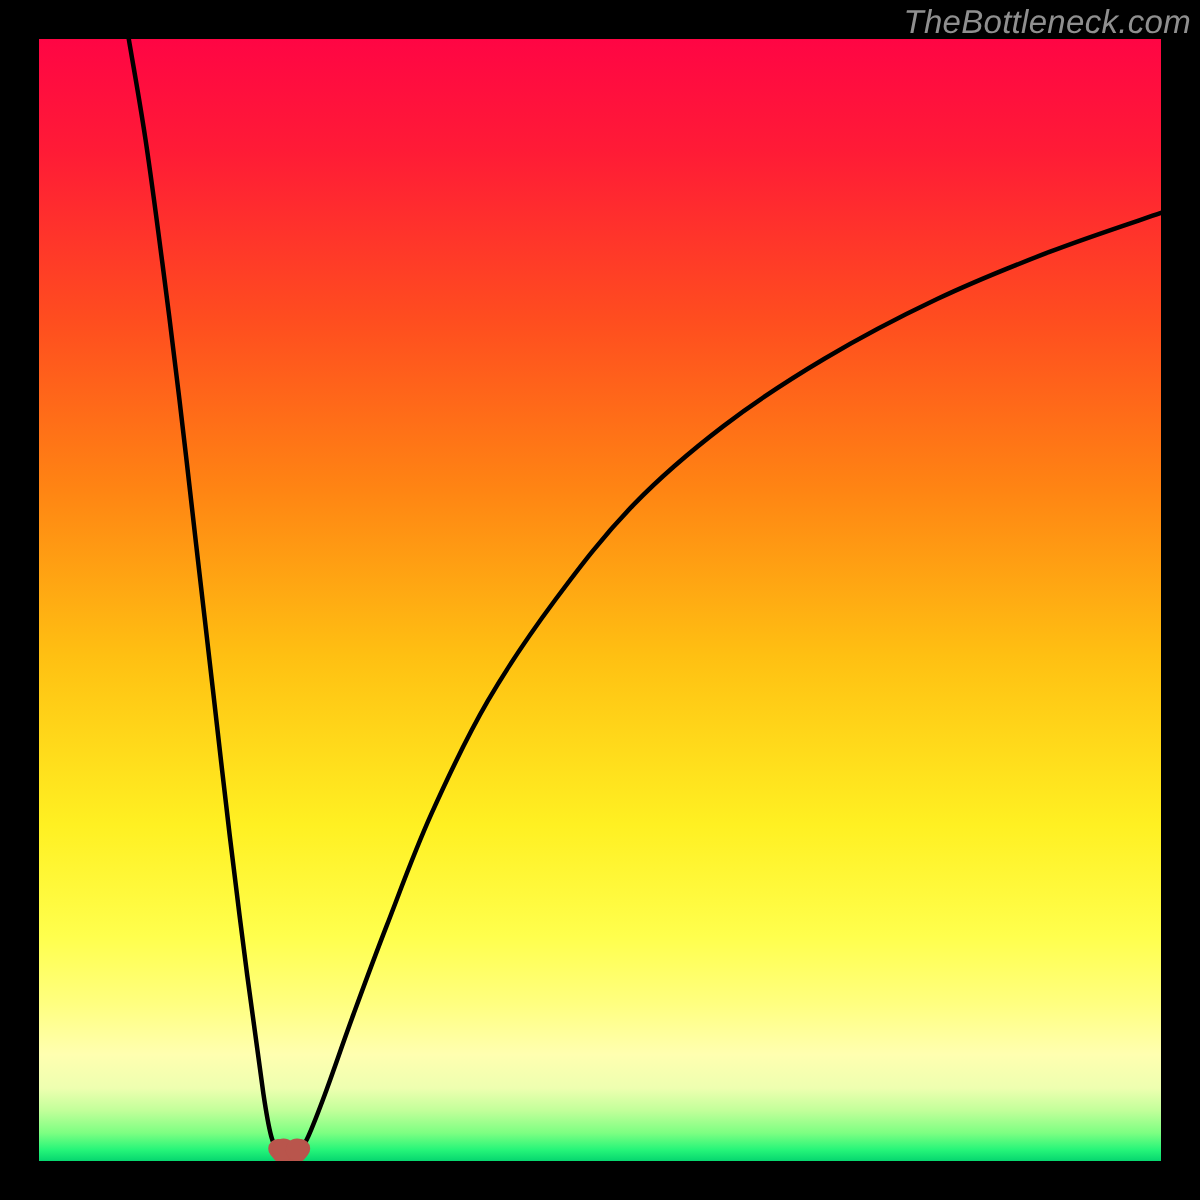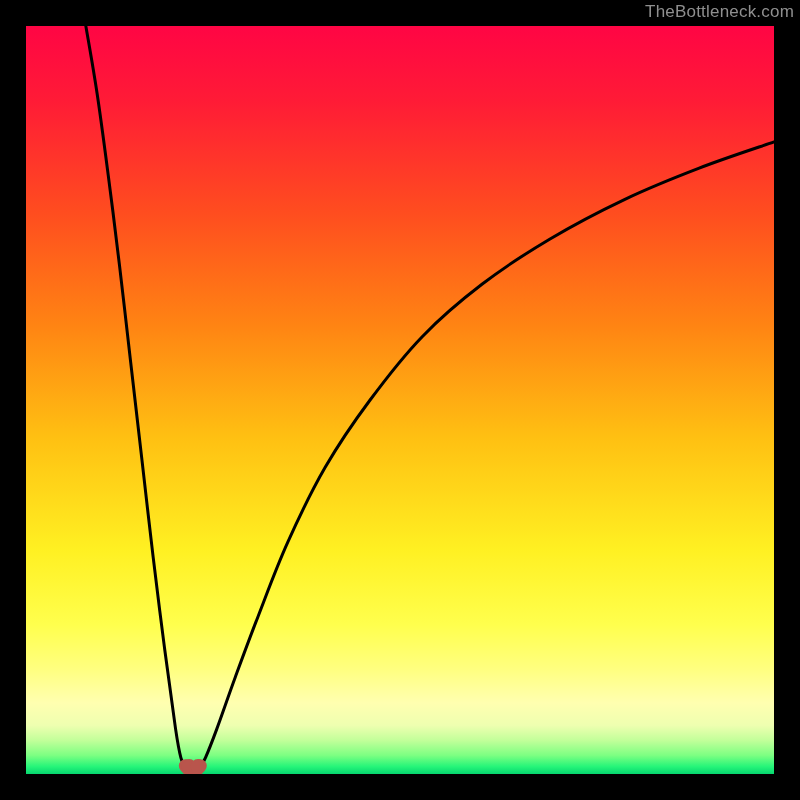--- a/index.html
+++ b/index.html
@@ -22,24 +22,25 @@
     top: 26px;
     width: 748px;
     height: 748px;
     overflow: hidden;
   }
   .watermark {
     position: absolute;
     top: 2px;
     right: 6px;
     font-family: Arial, Helvetica, sans-serif;
-    font-size: 17px;
+    font-size: 22px;
     color: #8f8f8f;
     letter-spacing: 0.2px;
     font-weight: 500;
+    font-style: italic;
   }
   svg { display: block; }
 </style>
 </head>
 <body>
 
 <div class="frame">
   <div class="plot">
     <svg id="chart-svg" width="748" height="748" viewBox="0 0 748 748" preserveAspectRatio="none">
       <defs>

